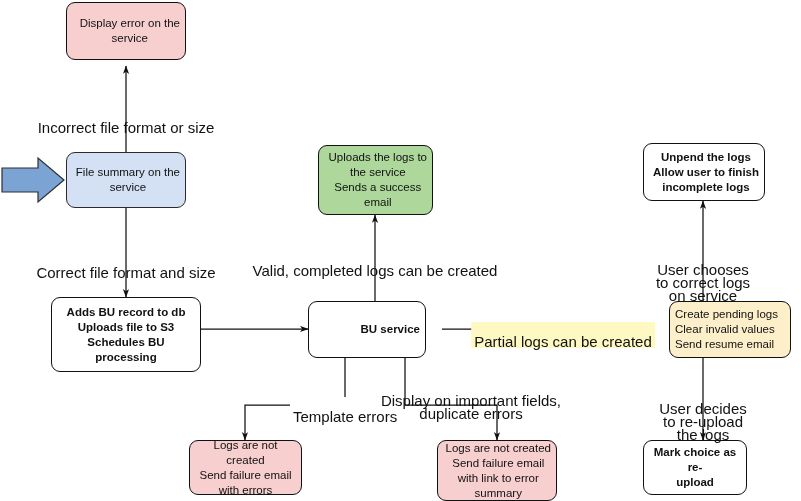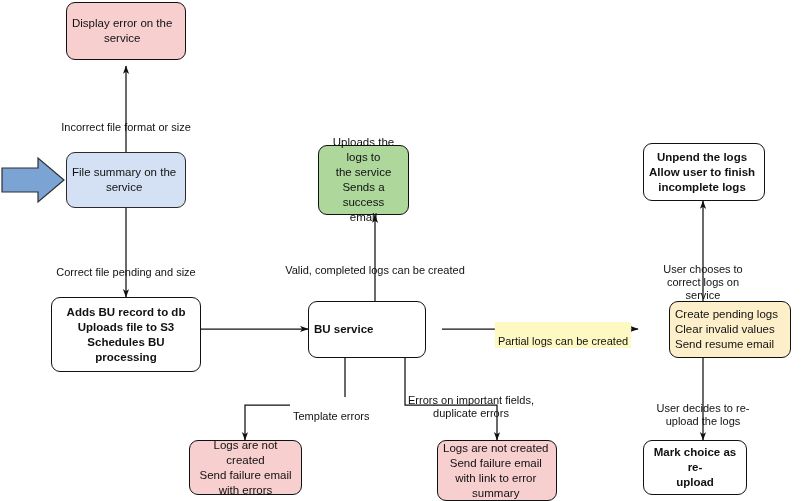--- a/index.html
+++ b/index.html
@@ -1,30 +1,30 @@
 <!DOCTYPE html>
 <html><head>
 <meta charset="utf-8">
 <style>
   html,body{margin:0;padding:0;background:#ffffff;}
   body{width:801px;height:501px;overflow:hidden;
        font-family:"Liberation Sans","DejaVu Sans",sans-serif;}
   #canvas{position:relative;width:801px;height:501px;}
   svg#wires{position:absolute;left:0;top:0;width:801px;height:501px;}
   .node{position:absolute;box-sizing:border-box;border:1.3px solid #111111;
-        border-radius:9px;display:flex;align-items:center;justify-content:flex-start;
+        border-radius:9px;display:flex;align-items:center;justify-content:flex-end;
         text-align:center;color:#111111;font-size:11.5px;line-height:15px;}
   .node span{display:block;padding:0 5px;white-space:pre-line;}
   .n-pink{background:#f8cfcf;}
   .n-blue{background:#d4e1f5;border-color:#2b2b2b;}
   .n-green{background:#aed79b;}
   .n-yellow{background:#fcefca;margin-left:24px;}
   .n-white{background:#ffffff;font-weight:bold;}
   .n-left span{text-align:left;width:100%;}
-  .elabel{position:absolute;font-size:11px;line-height:13px;color:#111111;
+  .elabel{position:absolute;font-size:15px;line-height:13px;color:#111111;
           white-space:pre-line;background:transparent;}
   .elabel.c{transform:translateX(-50%);text-align:center;}
 </style>
 </head>
 <body>
 
 <div id="canvas">
 
   <svg id="wires" viewBox="0 0 801 501" xmlns="http://www.w3.org/2000/svg">
     <defs>
@@ -65,21 +65,21 @@
     <span>File summary on the
 service</span>
   </div>
 
   <div class="node n-white" style="left:51px;top:297px;width:150px;height:75px;">
     <span>Adds BU record to db
 Uploads file to S3
 Schedules BU processing</span>
   </div>
 
-  <div class="node n-green" style="left:318px;top:145px;width:91px;height:70px;">
+  <div class="node n-green" style="left:318px;top:145px;width:115px;height:70px;">
     <span>Uploads the logs to
 the service
 Sends a success
 email</span>
   </div>
 
   <div class="node n-white" style="left:308px;top:301px;width:118px;height:57px;">
     <span>BU service</span>
   </div>
 
@@ -111,37 +111,37 @@
   <div class="node n-white" style="left:643px;top:440px;width:104px;height:55px;">
     <span>Mark choice as re-
 upload</span>
   </div>
 
   <div class="elabel c" style="left:126px;top:108px;">
     <span>Incorrect file format or size</span>
   </div>
 
   <div class="elabel c" style="left:126px;top:253px;">
-    <span>Correct file pending and size</span>
+    <span>Correct file format and size</span>
   </div>
 
   <div class="elabel c" style="left:375px;top:251px;">
     <span>Valid, completed logs can be created</span>
   </div>
 
   <div class="elabel c" style="left:563px;top:322px;background:#fef9c3;padding:0 3px;">
     <span>Partial logs can be created</span>
   </div>
 
   <div class="elabel" style="left:290px;top:397px;background:#ffffff;padding:0 3px;text-align:right;">
     <span>Template errors</span>
   </div>
 
   <div class="elabel c" style="left:471px;top:381px;text-align:center;">
-    <span>Errors on important fields,
+    <span>Display on important fields,
 duplicate errors</span>
   </div>
 
   <div class="elabel c" style="left:703px;top:250px;">
     <span>User chooses to correct logs on service</span>
   </div>
 
   <div class="elabel c" style="left:703px;top:389px;">
     <span>User decides to re-upload the logs</span>
   </div>

